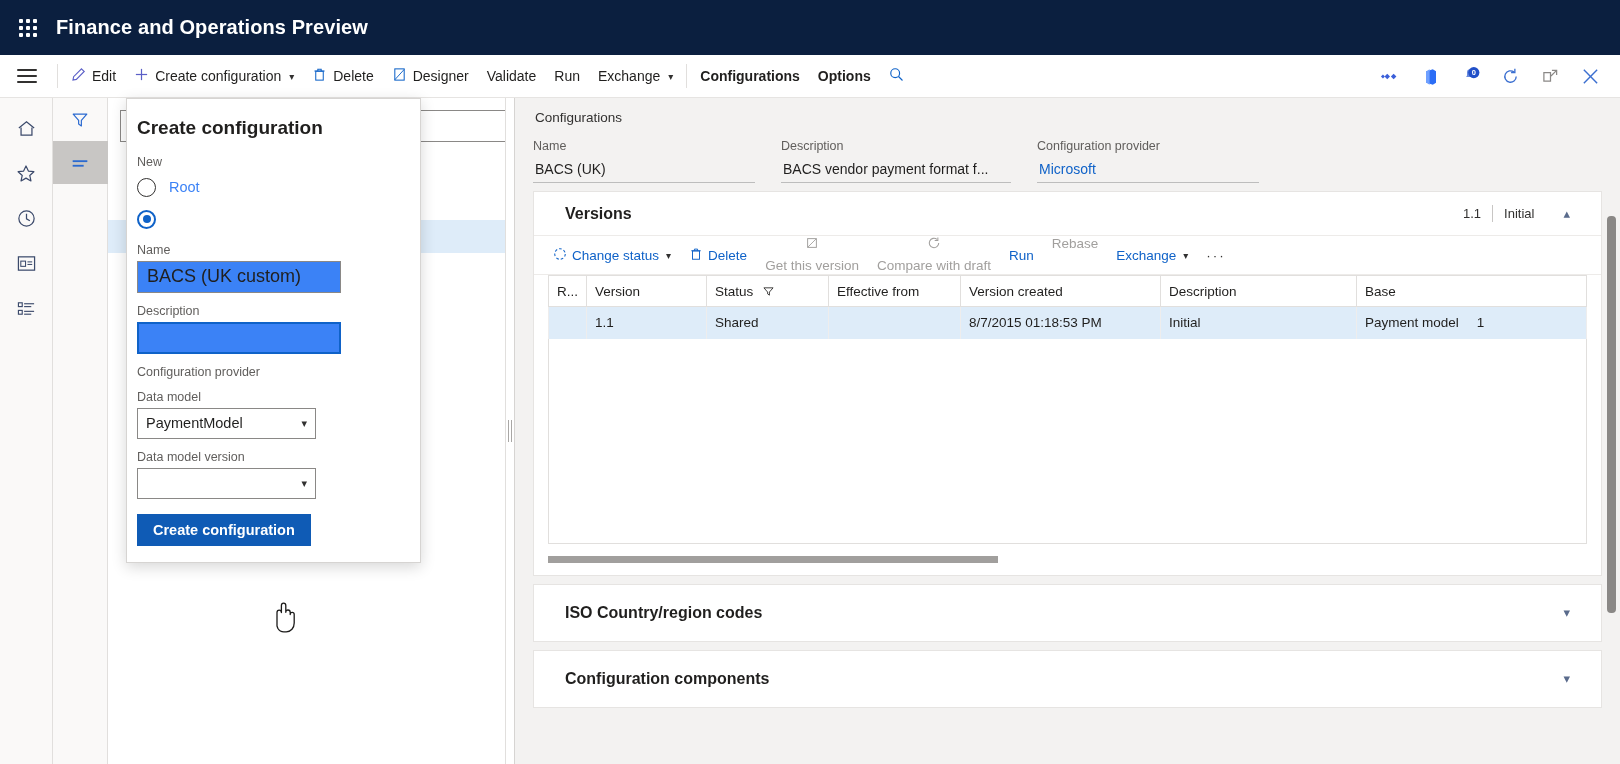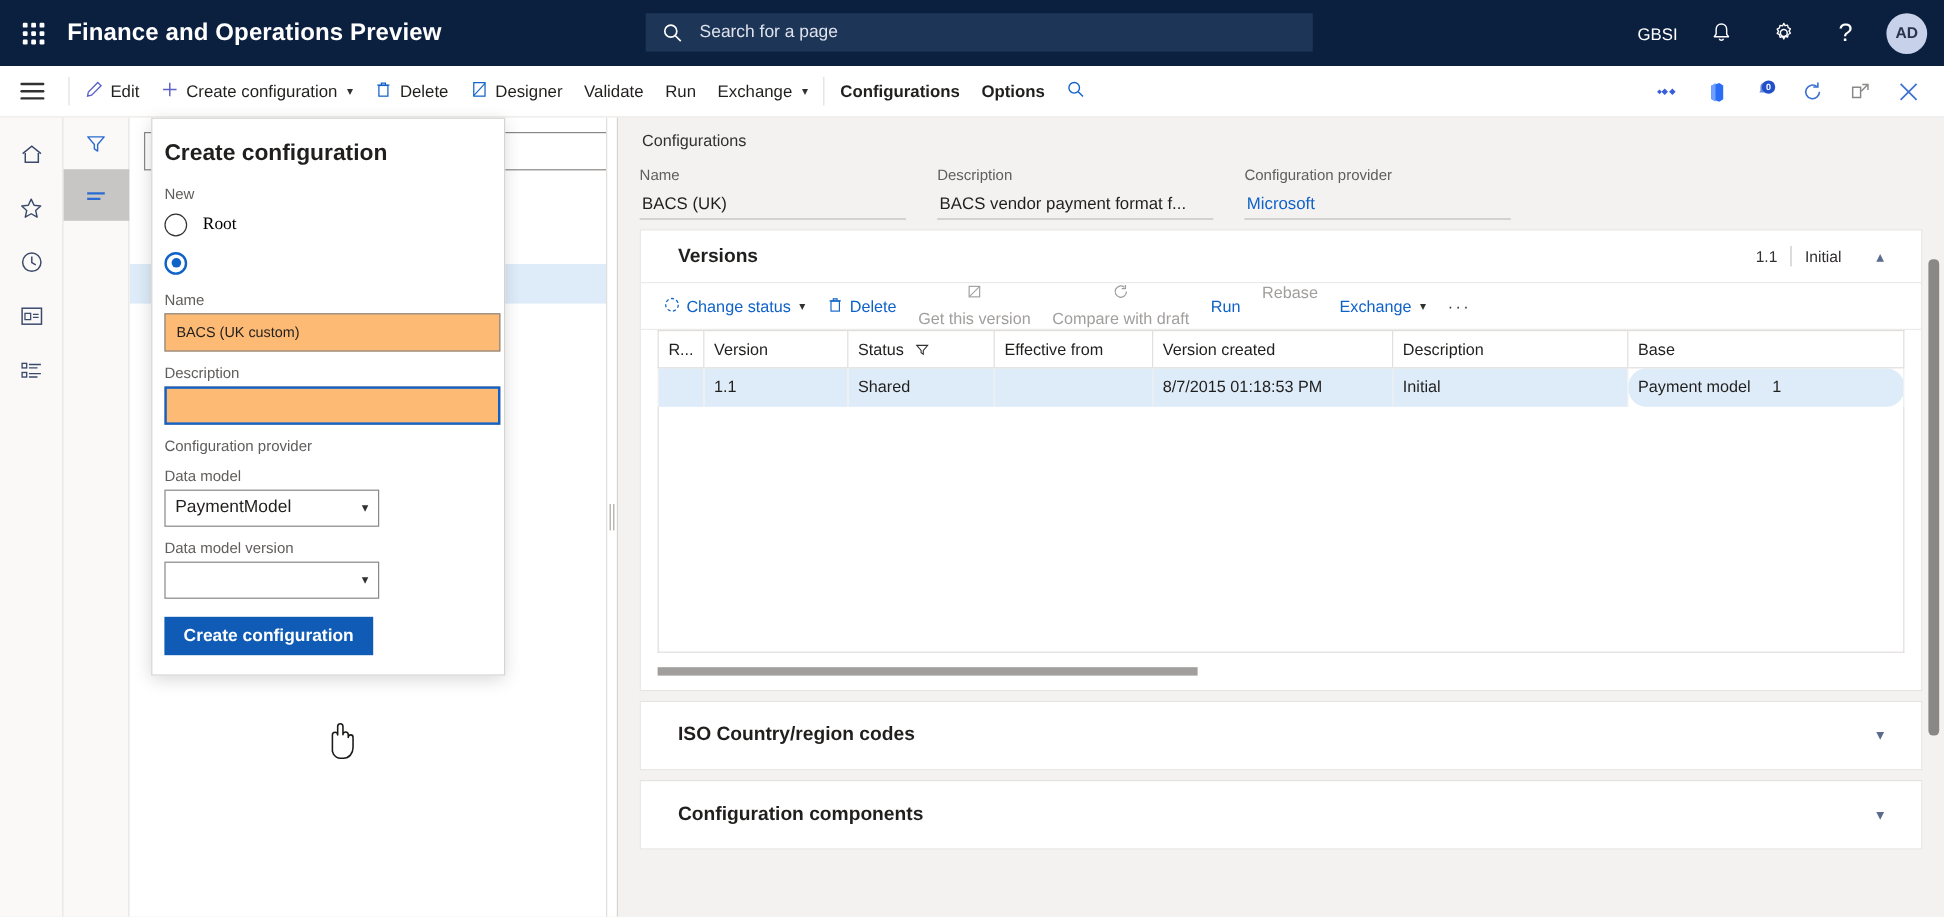--- a/index.html
+++ b/index.html
@@ -161,21 +161,21 @@
   table.grid { border-collapse:collapse; width:100%; font-size:13.5px; table-layout:fixed; }
   table.grid th {
     text-align:left; font-weight:normal; color:#201f1e;
     height:31px; padding:0 8px; border:1px solid #e1dfdd; background:#fff; white-space:nowrap;
   }
   table.grid td {
     height:32px; padding:0 8px; border-left:1px solid #eeeded; border-right:1px solid #eeeded;
     white-space:nowrap; overflow:hidden; color:#201f1e;
   }
   table.grid tr.row-sel td { background:#deecf9; }
-  td.base-cell { color:#0f62c8;border-radius:15px; }
+  td.base-cell { color:#0f62c8; }
   td.base-cell .num { color:#201f1e; padding-left:18px; }
   .gridbody-space { height:205px; border-left:1px solid #e1dfdd; border-right:1px solid #e1dfdd; border-bottom:1px solid #e1dfdd; }
   .hscroll { margin:12px 14px 12px 14px; height:7px; background:transparent; position:relative; }
   .hscroll .thumb { position:absolute; left:0; top:0; height:7px; width:450px; background:#a19f9d; border-radius:0; }
 
   
   #vscroll { position:absolute; right:4px; top:118px; width:9px; height:397px; background:#8a8886; border-radius:4px; }
 
   
   #flyout {
@@ -190,25 +190,25 @@
   .radio-row { display:flex; align-items:flex-start; gap:13px; margin-bottom:11px; cursor:pointer; }
   .radio {
     width:19px; height:19px; border-radius:50%; border:1.5px solid #323130;
     flex:0 0 19px; position:relative; background:#fff; margin-top:1px;
   }
   .radio.on { border-color:#0f62c8; border-width:2px; }
   .radio.on:after {
     content:""; position:absolute; left:3.5px; top:3.5px; width:8px; height:8px;
     border-radius:50%; background:#0f62c8;
   }
-  .radio-lbl { font-size:14.5px; color:#000000; line-height:1.42;font-family:Liberation Serif, serif; }
+  .radio-lbl { font-size:14.5px; color:#3b82f6; line-height:1.42; }
   .fl-label { font-size:12.5px; color:#605e5c; margin:11px 0 4px 0; }
   .fl-input {
-    width:280px; height:32px; border:1px solid #8a8886; background:#fdba74;
-    font-size:12px; font-family:"Liberation Sans", sans-serif; color:#201f1e;
+    width:204px; height:32px; border:1px solid #8a8886; background:#3b82f6;
+    font-size:18px; font-family:"Liberation Sans", sans-serif; color:#201f1e;
     padding:0 9px; outline:none;
   }
   .fl-input.focus { border:2px solid #0f62c8; }
   .fl-underline {
     width:240px; height:30px; border-bottom:1px solid #bdbdbd;
     display:flex; align-items:center; font-size:14.5px; color:#201f1e; padding-left:7px;
   }
   .fl-select {
     width:179px; height:31px; border:1px solid #8a8886; background:#fff;
     display:flex; align-items:center; padding:0 8px; font-size:14.5px; color:#201f1e; cursor:pointer;
@@ -236,49 +236,21 @@
         <i></i>
         <i></i>
         <i></i>
         <i></i>
         <i></i>
         <i></i>
     </div>
   </div>
   <div id="app-title">Finance and Operations Preview</div>
 
-  <div id="searchwrap">
-    <span class="mag">
-      <svg width="17" height="17" viewBox="0 0 17 17">
-          <circle cx="7" cy="7" r="5" fill="none" stroke="#ffffff" stroke-width="1.4"></circle>
-          <line x1="10.8" y1="10.8" x2="15.3" y2="15.3" stroke="#ffffff" stroke-width="1.4"></line>
-        </svg>
-    </span>
-    <input id="search-input" value="" placeholder="Search for a page" style="">
-  </div>
-
-  <div id="topright">
-    <div class="tr-item">GBSI</div>
-    <div class="tr-item">
-      <svg width="17" height="19" viewBox="0 0 17 19">
-          <path d="M8.5 2c-2.6 0-4.4 2-4.4 4.5v4L2.6 12.6h11.8L12.9 10.5v-4C12.9 4 11.1 2 8.5 2z" fill="none" stroke="#fff" stroke-width="1.2" stroke-linejoin="round"></path>
-          <path d="M6.7 14.3a1.9 1.9 0 0 0 3.6 0" fill="none" stroke="#fff" stroke-width="1.2"></path>
-        </svg>
-    </div>
-    <div class="tr-item">
-      <svg width="19" height="19" viewBox="0 0 20 20">
-          <circle cx="10" cy="10" r="3" fill="none" stroke="#fff" stroke-width="1.3"></circle>
-          <path d="M10 1.6l1.1 2.0 2.2-.5.5 2.2 2.0 1.1-1.2 1.9 1.2 1.9-2.0 1.1-.5 2.2-2.2-.5L10 15.2 8.9 13.2l-2.2.5-.5-2.2-2.0-1.1L5.4 8.5 4.2 6.6l2.0-1.1.5-2.2 2.2.5z" fill="none" stroke="#fff" stroke-width="1.2" stroke-linejoin="round"></path>
-        </svg>
-    </div>
-    <div class="tr-item">
-      <span style="font-size:21px;">?</span>
-    </div>
-    <div id="avatar">AD</div>
-  </div>
+
 </div>
 
 <div id="cmdbar">
   <div id="hamburger">
     <div class="bars">
         <span></span>
         <span></span>
         <span></span>
       </div>
   </div>

